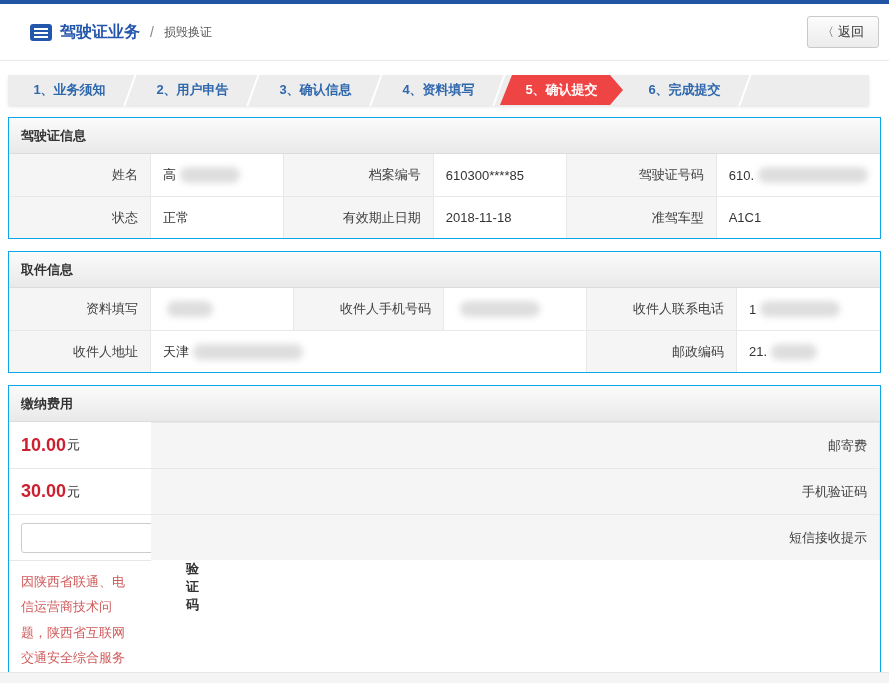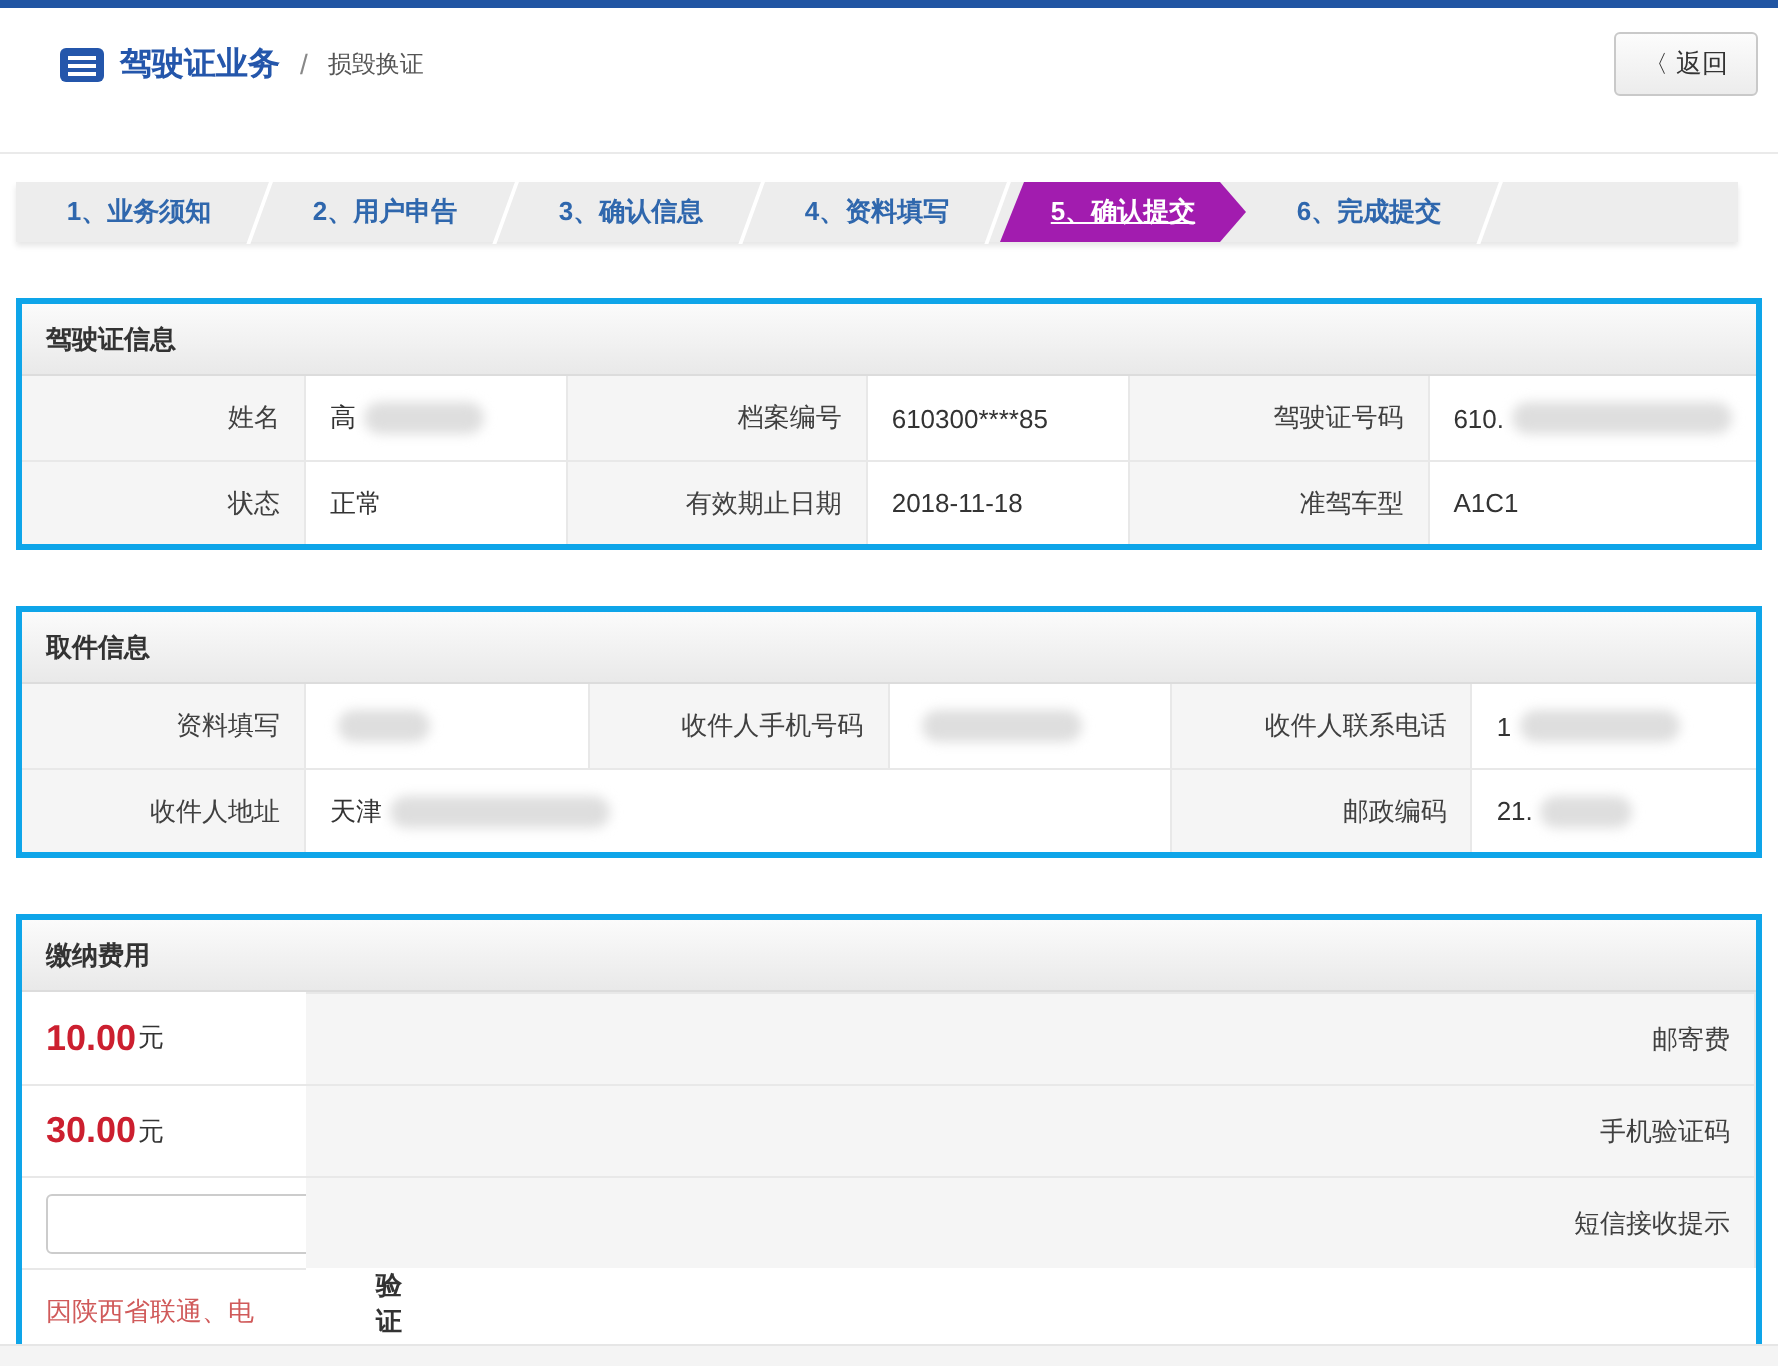--- a/index.html
+++ b/index.html
@@ -1,36 +1,36 @@
 <!DOCTYPE html>
 <html><head>
 <meta charset="utf-8">
 <style>
   * { box-sizing: border-box; margin: 0; padding: 0; }
   html,body { width: 889px; height: 683px; background: #fff; font-family: "Liberation Sans", "DejaVu Sans", sans-serif; }
   .page { position: relative; width: 889px; height: 683px; overflow: hidden; }
 
   .topbar { height: 4px; background: #2155a3; }
 
-  .header { display: flex; align-items: center; justify-content: space-between; padding: 12px 10px 28px 30px; border-bottom: 1px solid #eaeaea; }
+  .header { display: flex; align-items: center; justify-content: space-between; padding: 12px 10px 12px 30px; border-bottom: 1px solid #eaeaea; }
   .header-left { display: flex; align-items: center; gap: 8px; }
   .list-icon { width: 22px; height: 17px; background: #2456ab; border-radius: 3px; position: relative; }
   .list-icon::before { content: ""; position: absolute; left: 4px; right: 4px; top: 4px; height: 2px; background: #fff; box-shadow: 0 4px 0 #fff, 0 8px 0 #fff; }
   .header-title { color: #2456ab; font-size: 16px; font-weight: bold; }
   .header-sep { color: #888; font-size: 14px; margin: 0 2px; }
   .header-sub { color: #555; font-size: 12px; }
   .back-btn { display: inline-flex; align-items: center; gap: 4px; background: linear-gradient(#fcfcfc, #ececec); border: 1px solid #c9c9c9; border-radius: 3px; padding: 6px 14px; font-size: 13px; color: #333; cursor: pointer; }
   .back-chevron { font-size: 12px; color: #333; }
 
   .stepbar { display: flex; height: 30px; margin: 14px 20px 0 8px; background: #ededed; box-shadow: 0 2px 3px rgba(0,0,0,0.10); position: relative; }
   .step { flex: 0 0 123px; display: flex; align-items: center; justify-content: center; font-size: 13px; font-weight: bold; color: #2f67ad; position: relative; }
   .step:not(.active)::after { content: ""; position: absolute; right: 0; top: -1px; bottom: -1px; width: 2px; background: #fff; transform: skewX(-20deg); }
-  .step.active { background: #a21caf; color: #fff; clip-path: polygon(12px 0, calc(100% - 13px) 0, 100% 50%, calc(100% - 13px) 100%, 0 100%); z-index: 1; text-decoration: underline; }
+  .step.active { background: #ef4444; color: #fff; clip-path: polygon(12px 0, calc(100% - 13px) 0, 100% 50%, calc(100% - 13px) 100%, 0 100%); z-index: 1; }
 
-  .box { margin: 28px 8px 0 8px; border: 3px solid #0ea5e9; }
+  .box { margin: 12px 8px 0 8px; border: 1px solid #0ea5e9; }
   .box-title { height: 36px; line-height: 36px; padding-left: 12px; font-size: 13px; font-weight: bold; color: #333; background: linear-gradient(#fbfbfb, #e9e9e9); border-bottom: 1px solid #dcdcdc; }
 
   .grid6 { display: grid; grid-template-columns: 142px 1fr 150px 1fr 150px 1fr; }
   .grid2 { display: grid; grid-template-columns: 142px 1fr; }
   .cell { display: flex; align-items: center; font-size: 13px; color: #333; min-height: 42px; padding: 6px 12px; border-top: 1px solid #e8e8e8; background: #fff; }
   .cell.first-row { border-top: none; }
   .cell.label { background: #f5f5f5; justify-content: flex-end; text-align: right; color: #404040; border-right: 1px solid #e8e8e8; }
   .cell.value { border-right: 1px solid #e8e8e8; }
   .cell.value.last { border-right: none; }
   .span3 { grid-column: 2 / 5; }

